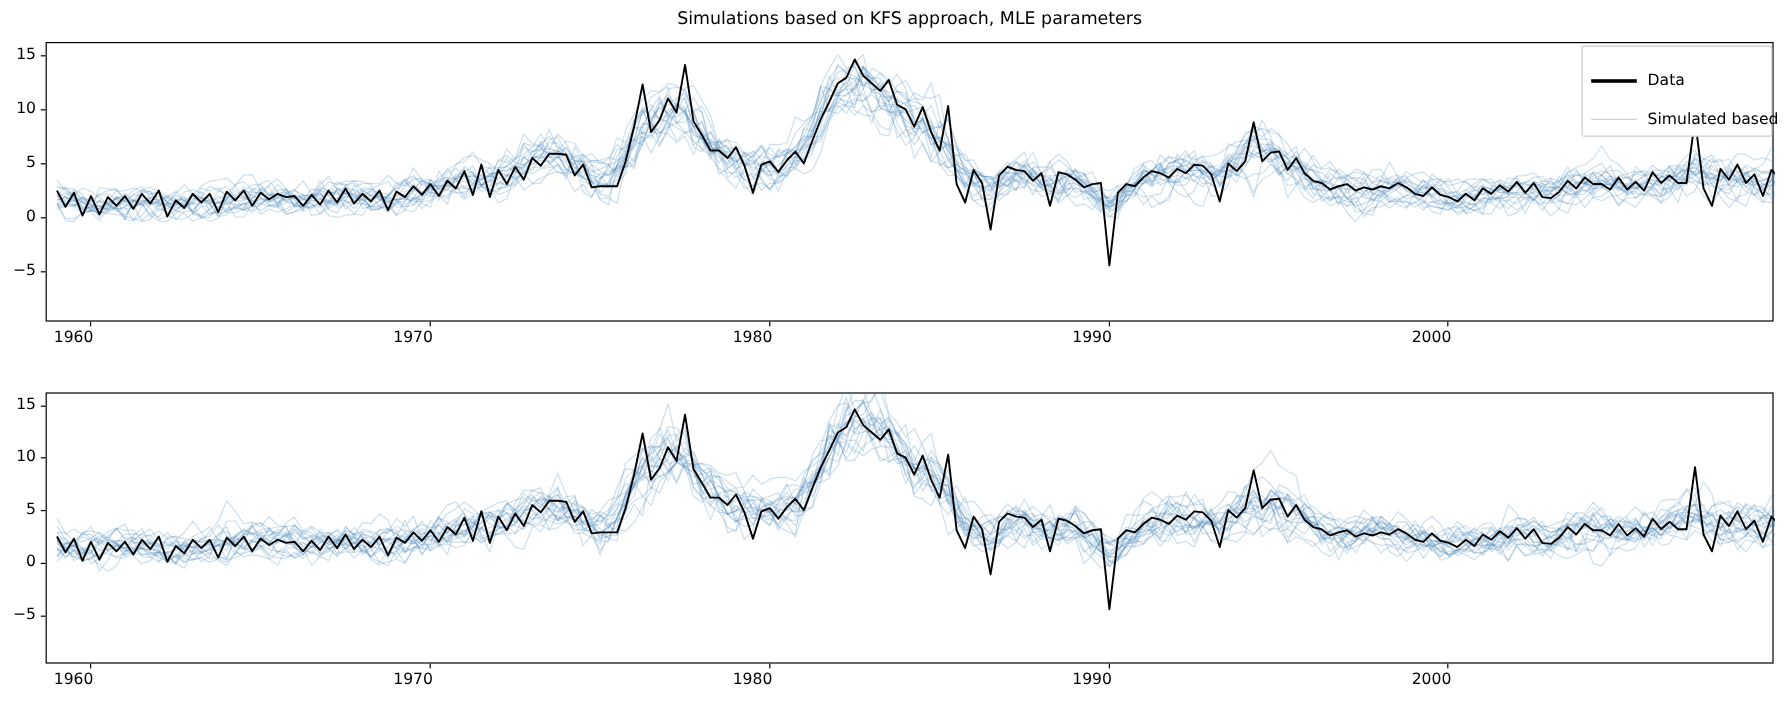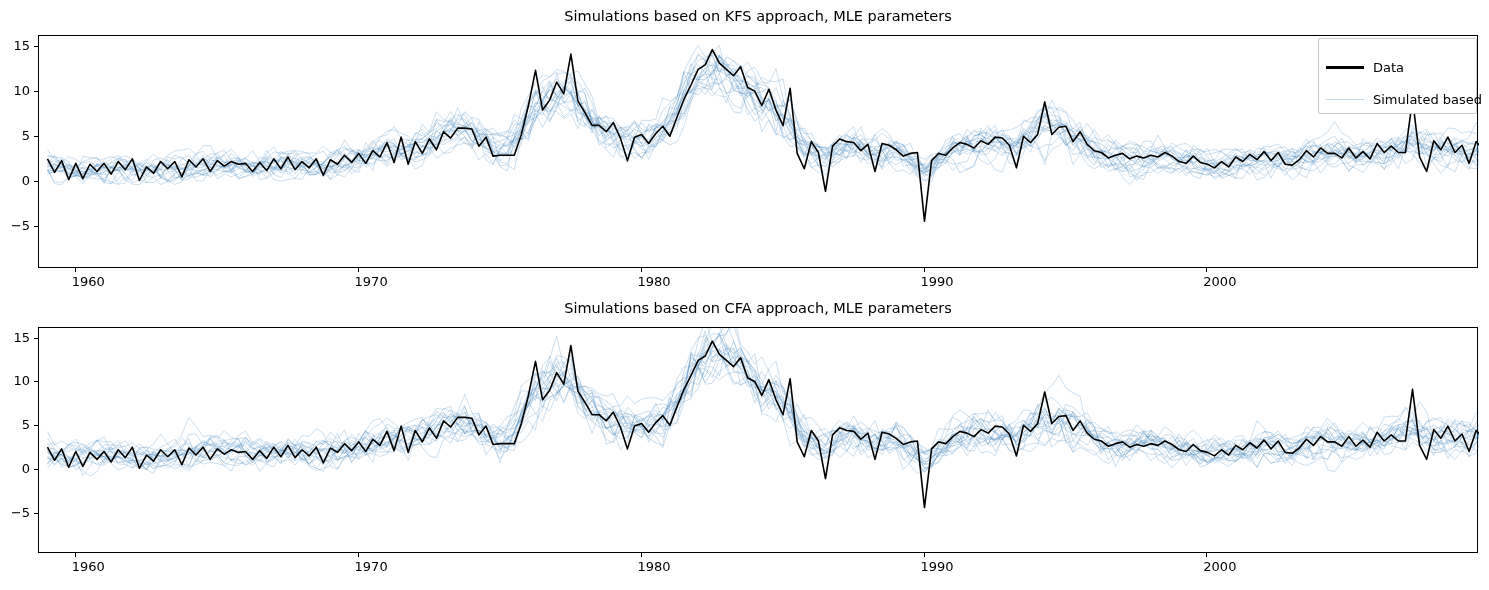--- a/index.html
+++ b/index.html
@@ -2,21 +2,21 @@
 <html><head>
 <meta charset="utf-8">
 <style>
   html,body{margin:0;padding:0;background:#ffffff;}
   body{width:1489px;height:590px;font-family:"DejaVu Sans","Liberation Sans",sans-serif;}
   .figure{position:relative;width:1489px;height:590px;background:#ffffff;overflow:hidden;}
   .subplot{position:absolute;}
   .axes-title{position:absolute;text-align:center;font-size:14.5px;color:#000000;white-space:nowrap;}
   .tick-label{position:absolute;font-size:13px;color:#000000;white-space:nowrap;}
   .ytick-label{text-align:right;}
-  .xtick-label{text-align:right;}
+  .xtick-label{text-align:left;}
   .plot-frame{position:absolute;border:1px solid #000000;box-sizing:border-box;background:transparent;}
   svg{display:block;}
   .legend-box{position:absolute;border:1px solid #cccccc;background:#ffffff;border-radius:2px;
     box-sizing:border-box;padding:5px 8px 5px 7px;}
   .legend-row{display:flex;align-items:center;height:17px;margin-top:15px;}
   .legend-swatch{width:38px;height:12px;position:relative;margin-right:9px;flex:0 0 38px;}
   .legend-swatch i{position:absolute;left:0;right:0;top:50%;display:block;}
   .sw-data i{height:2.4px;margin-top:-1.2px;background:#000000;}
   .sw-sim i{height:1.6px;margin-top:-0.8px;background:#bdd7e9;}
   .legend-label{font-size:13px;color:#000000;white-space:nowrap;line-height:13px;}
@@ -93,21 +93,20 @@
         <span class="legend-swatch sw-sim">
             <i></i>
           </span>
         <span class="legend-label">Simulated based</span>
       </div>
     </div>
   </div>
 
   <div class="subplot" style="left:0;top:295px;width:1489px;height:295px;">
 
-    <div class="axes-title" style="left:38px;top:5px;width:1440px;">Simulations based on CFA approach, MLE parameters</div>
 
     <div class="plot-frame" style="left:38px;top:32px;width:1440px;height:226px;"></div>
 
     <svg id="svg-cfa" width="1440" height="226" style="position:absolute;left:39px;top:33px;">
         <g>
           <polyline points="8.49,110.09 15.56,121.77 22.63,130.81 29.71,139.68 36.78,136.42 43.85,134.54 50.92,128.42 58.00,124.68 65.07,135.62 72.14,123.71 79.21,124.82 86.29,120.86 93.36,130.82 100.43,136.24 107.50,135.90 114.58,126.70 121.65,131.82 128.72,123.83 135.80,122.14 142.87,122.81 149.94,122.46 157.01,125.37 164.09,129.58 171.16,128.90 178.23,126.71 185.30,129.77 192.38,131.76 199.45,132.34 206.52,137.20 213.60,131.10 220.67,120.90 227.74,120.19 234.81,115.50 241.89,123.71 248.96,110.73 256.03,117.61 263.10,116.16 270.18,126.38 277.25,119.96 284.32,123.83 291.39,129.56 298.47,122.07 305.54,112.44 312.61,109.18 319.69,111.84 326.76,109.82 333.83,116.22 340.90,111.44 347.98,105.32 355.05,104.22 362.12,117.25 369.19,132.24 376.27,109.63 383.34,119.20 390.41,127.99 397.49,129.70 404.56,111.08 411.63,109.11 418.70,113.48 425.78,111.91 432.85,105.82 439.92,113.40 446.99,113.76 454.07,114.33 461.14,134.67 468.21,111.90 475.28,104.19 482.36,104.49 489.43,92.40 496.50,102.17 503.58,60.81 510.65,47.17 517.72,45.69 524.79,48.23 531.87,53.13 538.94,49.50 546.01,67.63 553.08,72.43 560.16,84.87 567.23,100.65 574.30,93.14 581.38,99.36 588.45,108.98 595.52,97.29 602.59,98.08 609.67,114.01 616.74,102.33 623.81,109.94 630.88,95.09 637.96,95.22 645.03,74.23 652.10,40.44 659.17,51.74 666.25,18.36 673.32,13.86 680.39,6.97 687.47,20.89 694.54,20.40 701.61,34.64 708.68,32.86 715.76,50.29 722.83,61.88 729.90,65.58 736.97,59.80 744.05,75.41 751.12,91.97 758.19,106.52 765.27,107.32 772.34,110.79 779.41,109.05 786.48,105.63 793.56,117.98 800.63,113.20 807.70,109.86 814.77,96.68 821.85,109.99 828.92,114.05 835.99,120.11 843.06,122.58 850.14,112.55 857.21,114.97 864.28,118.55 871.36,134.36 878.43,121.94 885.50,124.93 892.57,120.02 899.65,100.60 906.72,101.33 913.79,101.18 920.86,98.24 927.94,100.13 935.01,112.89 942.08,124.99 949.16,123.03 956.23,127.95 963.30,110.78 970.37,104.73 977.45,115.19 984.52,106.30 991.59,108.21 998.66,91.48 1005.74,79.38 1012.81,95.83 1019.88,79.94 1026.95,86.59 1034.03,113.03 1041.10,116.86 1048.17,121.42 1055.25,123.52 1062.32,131.93 1069.39,135.63 1076.46,127.97 1083.54,116.52 1090.61,113.04 1097.68,104.29 1104.75,115.63 1111.83,112.02 1118.90,111.85 1125.97,119.53 1133.05,121.75 1140.12,112.09 1147.19,116.90 1154.26,123.30 1161.34,133.00 1168.41,116.79 1175.48,121.13 1182.55,123.84 1189.63,122.36 1196.70,121.42 1203.77,122.06 1210.84,123.40 1217.92,123.93 1224.99,113.06 1232.06,116.63 1239.14,115.83 1246.21,110.08 1253.28,111.89 1260.35,112.29 1267.43,107.60 1274.50,99.55 1281.57,107.93 1288.64,113.05 1295.72,102.30 1302.79,107.18 1309.86,118.73 1316.94,103.11 1324.01,118.17 1331.08,97.98 1338.15,107.46 1345.23,96.21 1352.30,97.97 1359.37,90.07 1366.44,97.13 1373.52,107.70 1380.59,103.21 1387.66,93.68 1394.73,89.97 1401.81,93.52 1408.88,96.61 1415.95,101.27 1423.03,107.43 1430.10,117.28 1437.17,108.34 1444.24,99.90 1451.32,101.07 1458.39,75.30 1465.46,76.91 1472.53,102.54 1479.61,119.47 1486.68,116.34 1493.75,115.98 1500.83,126.06 1507.90,142.09 1514.97,147.79 1522.04,138.15 1529.12,129.62 1536.19,128.88" fill="none" stroke="#3b7fb8" stroke-opacity="0.25" stroke-width="1" stroke-linejoin="round"></polyline>
           <polyline points="8.49,123.74 15.56,132.22 22.63,127.19 29.71,116.09 36.78,114.26 43.85,116.52 50.92,122.31 58.00,112.23 65.07,113.93 72.14,113.62 79.21,122.19 86.29,124.43 93.36,133.28 100.43,135.74 107.50,133.90 114.58,140.32 121.65,138.07 128.72,137.18 135.80,140.43 142.87,137.72 149.94,140.83 157.01,132.24 164.09,124.20 171.16,108.48 178.23,107.66 185.30,112.55 192.38,111.18 199.45,110.54 206.52,109.95 213.60,116.02 220.67,118.81 227.74,133.71 234.81,126.25 241.89,122.49 248.96,121.57 256.03,111.36 263.10,120.12 270.18,119.70 277.25,113.47 284.32,112.75 291.39,117.26 298.47,123.13 305.54,120.84 312.61,126.70 319.69,118.44 326.76,127.51 333.83,113.15 340.90,114.91 347.98,116.88 355.05,102.54 362.12,102.08 369.19,103.78 376.27,107.71 383.34,110.76 390.41,108.70 397.49,99.04 404.56,104.89 411.63,97.31 418.70,113.34 425.78,100.54 432.85,91.16 439.92,85.62 446.99,112.40 454.07,116.60 461.14,101.26 468.21,111.46 475.28,95.88 482.36,83.97 489.43,70.22 496.50,53.32 503.58,65.76 510.65,53.32 517.72,64.88 524.79,57.25 531.87,51.64 538.94,79.28 546.01,86.77 553.08,105.25 560.16,85.67 567.23,100.53 574.30,107.50 581.38,94.85 588.45,95.44 595.52,97.96 602.59,99.17 609.67,90.63 616.74,82.18 623.81,92.82 630.88,73.47 637.96,74.55 645.03,69.39 652.10,51.82 659.17,41.12 666.25,14.01 673.32,5.87 680.39,5.98 687.47,34.26 694.54,29.66 701.61,40.52 708.68,49.32 715.76,55.62 722.83,61.33 729.90,75.50 736.97,77.29 744.05,74.64 751.12,77.20 758.19,99.07 765.27,118.96 772.34,109.52 779.41,119.36 786.48,122.47 793.56,115.38 800.63,107.80 807.70,96.82 814.77,98.86 821.85,106.41 828.92,103.31 835.99,123.79 843.06,109.79 850.14,110.79 857.21,96.13 864.28,119.81 871.36,130.80 878.43,135.79 885.50,144.21 892.57,137.39 899.65,126.64 906.72,127.95 913.79,111.14 920.86,114.34 927.94,121.61 935.01,106.20 942.08,118.10 949.16,115.73 956.23,103.45 963.30,116.83 970.37,115.77 977.45,119.30 984.52,120.87 991.59,92.50 998.66,77.69 1005.74,73.31 1012.81,69.34 1019.88,75.71 1026.95,84.74 1034.03,101.97 1041.10,97.48 1048.17,92.87 1055.25,98.31 1062.32,121.03 1069.39,114.45 1076.46,125.26 1083.54,132.83 1090.61,121.11 1097.68,111.18 1104.75,117.16 1111.83,120.38 1118.90,121.27 1125.97,128.55 1133.05,131.45 1140.12,124.77 1147.19,125.82 1154.26,126.90 1161.34,138.87 1168.41,136.83 1175.48,131.58 1182.55,134.58 1189.63,138.43 1196.70,132.61 1203.77,118.16 1210.84,112.01 1217.92,121.05 1224.99,121.77 1232.06,127.12 1239.14,133.60 1246.21,132.85 1253.28,128.18 1260.35,121.38 1267.43,120.23 1274.50,113.34 1281.57,112.41 1288.64,102.68 1295.72,94.66 1302.79,107.95 1309.86,112.51 1316.94,121.63 1324.01,122.50 1331.08,119.51 1338.15,121.32 1345.23,105.13 1352.30,112.02 1359.37,99.71 1366.44,98.54 1373.52,100.64 1380.59,101.84 1387.66,98.75 1394.73,114.20 1401.81,98.28 1408.88,101.90 1415.95,92.31 1423.03,116.63 1430.10,101.26 1437.17,101.45 1444.24,91.58 1451.32,95.88 1458.39,93.61 1465.46,111.30 1472.53,110.32 1479.61,99.85 1486.68,108.30 1493.75,108.23 1500.83,122.89 1507.90,129.44 1514.97,140.91 1522.04,136.03 1529.12,123.25 1536.19,124.50" fill="none" stroke="#3b7fb8" stroke-opacity="0.25" stroke-width="1" stroke-linejoin="round"></polyline>
           <polyline points="8.49,135.31 15.56,127.46 22.63,126.30 29.71,119.34 36.78,121.80 43.85,124.24 50.92,122.16 58.00,122.94 65.07,122.86 72.14,130.46 79.21,128.24 86.29,136.38 93.36,140.05 100.43,135.73 107.50,141.88 114.58,132.93 121.65,138.31 128.72,136.63 135.80,132.13 142.87,139.29 149.94,143.34 157.01,133.22 164.09,132.65 171.16,123.12 178.23,123.46 185.30,111.55 192.38,121.87 199.45,125.62 206.52,113.47 213.60,121.53 220.67,118.23 227.74,119.66 234.81,119.03 241.89,113.07 248.96,119.74 256.03,117.05 263.10,119.45 270.18,124.72 277.25,113.68 284.32,116.44 291.39,110.25 298.47,115.17 305.54,114.35 312.61,106.36 319.69,114.90 326.76,117.43 333.83,124.15 340.90,113.50 347.98,114.68 355.05,109.09 362.12,108.17 369.19,98.82 376.27,102.85 383.34,95.40 390.41,98.03 397.49,88.50 404.56,84.46 411.63,95.17 418.70,96.01 425.78,104.91 432.85,99.12 439.92,91.97 446.99,95.10 454.07,100.33 461.14,98.44 468.21,101.74 475.28,100.20 482.36,91.52 489.43,77.48 496.50,59.96 503.58,49.74 510.65,44.00 517.72,58.86 524.79,55.78 531.87,53.93 538.94,75.21 546.01,74.23 553.08,67.87 560.16,69.17 567.23,78.74 574.30,83.40 581.38,86.14 588.45,85.43 595.52,89.08 602.59,101.03 609.67,102.25 616.74,94.97 623.81,87.23 630.88,82.94 637.96,73.20 645.03,59.96 652.10,66.51 659.17,38.23 666.25,24.22 673.32,14.25 680.39,25.80 687.47,36.91 694.54,53.82 701.61,56.56 708.68,54.23 715.76,53.96 722.83,43.40 729.90,54.68 736.97,81.98 744.05,76.80 751.12,85.24 758.19,99.36 765.27,113.37 772.34,116.81 779.41,119.38 786.48,124.70 793.56,124.75 800.63,118.52 807.70,108.74 814.77,118.64 821.85,117.45 828.92,129.95 835.99,125.29 843.06,105.55 850.14,110.89 857.21,111.88 864.28,120.34 871.36,116.60 878.43,123.65 885.50,140.49 892.57,139.84 899.65,124.79 906.72,124.53 913.79,108.00 920.86,106.28 927.94,114.20 935.01,118.52 942.08,113.86 949.16,111.50 956.23,111.46 963.30,103.80 970.37,95.82 977.45,117.02 984.52,111.56 991.59,99.92 998.66,98.96 1005.74,98.10 1012.81,90.71 1019.88,83.96 1026.95,101.43 1034.03,120.20 1041.10,111.30 1048.17,103.95 1055.25,108.46 1062.32,118.55 1069.39,113.86 1076.46,127.17 1083.54,128.37 1090.61,123.34 1097.68,111.62 1104.75,108.29 1111.83,108.62 1118.90,118.67 1125.97,114.51 1133.05,123.39 1140.12,122.57 1147.19,115.42 1154.26,118.88 1161.34,118.48 1168.41,116.17 1175.48,106.77 1182.55,113.09 1189.63,121.63 1196.70,118.93 1203.77,131.67 1210.84,126.38 1217.92,139.64 1224.99,126.45 1232.06,135.78 1239.14,131.32 1246.21,123.83 1253.28,116.33 1260.35,112.66 1267.43,123.81 1274.50,110.33 1281.57,111.14 1288.64,100.45 1295.72,112.55 1302.79,108.16 1309.86,114.41 1316.94,109.38 1324.01,114.29 1331.08,118.58 1338.15,114.58 1345.23,126.60 1352.30,124.97 1359.37,113.29 1366.44,114.71 1373.52,100.26 1380.59,107.09 1387.66,113.21 1394.73,120.95 1401.81,123.77 1408.88,121.74 1415.95,118.77 1423.03,118.48 1430.10,121.28 1437.17,109.71 1444.24,109.27 1451.32,97.30 1458.39,86.49 1465.46,97.70 1472.53,101.38 1479.61,94.39 1486.68,102.96 1493.75,107.51 1500.83,125.49 1507.90,139.54 1514.97,146.77 1522.04,137.23 1529.12,131.15 1536.19,123.21" fill="none" stroke="#3b7fb8" stroke-opacity="0.25" stroke-width="1" stroke-linejoin="round"></polyline>
           <polyline points="8.49,122.10 15.56,126.32 22.63,122.75 29.71,128.49 36.78,141.91 43.85,137.29 50.92,131.14 58.00,136.75 65.07,136.98 72.14,132.41 79.21,129.33 86.29,132.94 93.36,132.94 100.43,119.57 107.50,119.04 114.58,136.03 121.65,133.02 128.72,133.50 135.80,129.72 142.87,126.01 149.94,123.98 157.01,128.04 164.09,129.52 171.16,122.14 178.23,126.63 185.30,134.61 192.38,122.19 199.45,118.07 206.52,127.39 213.60,134.69 220.67,127.24 227.74,112.99 234.81,123.35 241.89,121.04 248.96,124.96 256.03,116.87 263.10,128.02 270.18,127.46 277.25,121.71 284.32,120.53 291.39,120.87 298.47,131.98 305.54,128.68 312.61,123.24 319.69,128.88 326.76,118.07 333.83,108.74 340.90,104.53 347.98,99.65 355.05,119.51 362.12,123.36 369.19,120.03 376.27,100.35 383.34,92.01 390.41,88.79 397.49,86.49 404.56,94.25 411.63,93.61 418.70,86.71 425.78,105.84 432.85,90.74 439.92,91.85 446.99,108.50 454.07,107.61 461.14,105.21 468.21,111.25 475.28,103.71 482.36,84.91 489.43,69.29 496.50,63.36 503.58,37.26 510.65,30.25 517.72,8.41 524.79,40.27 531.87,30.56 538.94,59.36 546.01,63.29 553.08,70.06 560.16,69.03 567.23,90.04 574.30,90.08 581.38,82.00 588.45,96.97 595.52,102.78 602.59,105.39 609.67,98.86 616.74,105.20 623.81,105.63 630.88,82.43 637.96,81.11 645.03,43.25 652.10,22.55 659.17,9.68 666.25,7.68 673.32,18.20 680.39,21.36 687.47,15.51 694.54,26.20 701.61,33.27 708.68,52.31 715.76,75.00 722.83,59.53 729.90,57.27 736.97,53.26 744.05,59.00 751.12,70.21 758.19,87.10 765.27,113.55 772.34,113.37 779.41,127.18 786.48,125.22 793.56,118.09 800.63,110.79 807.70,115.12 814.77,109.02 821.85,108.16 828.92,118.43 835.99,109.10 843.06,112.10 850.14,107.05 857.21,107.39 864.28,115.38 871.36,114.65 878.43,128.70 885.50,133.27 892.57,125.32 899.65,120.13 906.72,127.75 913.79,125.18 920.86,118.78 927.94,112.84 935.01,108.87 942.08,115.90 949.16,109.08 956.23,113.00 963.30,106.86 970.37,107.32 977.45,114.28 984.52,104.19 991.59,99.00 998.66,111.95 1005.74,116.65 1012.81,109.98 1019.88,113.98 1026.95,106.26 1034.03,124.61 1041.10,119.35 1048.17,122.86 1055.25,127.48 1062.32,121.48 1069.39,119.99 1076.46,138.71 1083.54,124.22 1090.61,121.94 1097.68,118.90 1104.75,124.24 1111.83,126.50 1118.90,125.64 1125.97,131.25 1133.05,140.04 1140.12,132.06 1147.19,126.83 1154.26,126.72 1161.34,136.42 1168.41,123.42 1175.48,115.29 1182.55,116.34 1189.63,118.17 1196.70,122.54 1203.77,124.38 1210.84,129.17 1217.92,119.34 1224.99,127.80 1232.06,134.64 1239.14,134.29 1246.21,121.80 1253.28,119.21 1260.35,125.46 1267.43,108.04 1274.50,109.07 1281.57,105.27 1288.64,115.22 1295.72,119.40 1302.79,134.68 1309.86,127.67 1316.94,124.77 1324.01,112.69 1331.08,115.10 1338.15,111.88 1345.23,118.57 1352.30,101.39 1359.37,100.39 1366.44,108.74 1373.52,111.28 1380.59,114.48 1387.66,114.24 1394.73,103.84 1401.81,108.42 1408.88,111.99 1415.95,114.20 1423.03,104.76 1430.10,103.02 1437.17,98.40 1444.24,94.41 1451.32,83.90 1458.39,80.37 1465.46,81.18 1472.53,98.24 1479.61,107.54 1486.68,107.24 1493.75,119.86 1500.83,129.86 1507.90,129.75 1514.97,142.04 1522.04,137.91 1529.12,134.39 1536.19,127.20" fill="none" stroke="#3b7fb8" stroke-opacity="0.25" stroke-width="1" stroke-linejoin="round"></polyline>
           <polyline points="8.49,127.89 15.56,136.67 22.63,130.35 29.71,134.74 36.78,124.08 43.85,118.39 50.92,121.91 58.00,124.96 65.07,134.80 72.14,130.86 79.21,128.13 86.29,131.16 93.36,129.19 100.43,125.57 107.50,127.43 114.58,125.49 121.65,134.05 128.72,127.09 135.80,125.85 142.87,125.72 149.94,126.06 157.01,124.39 164.09,128.34 171.16,133.03 178.23,127.74 185.30,123.96 192.38,122.69 199.45,122.37 206.52,128.43 213.60,124.67 220.67,127.83 227.74,127.74 234.81,124.10 241.89,121.02 248.96,114.35 256.03,116.57 263.10,114.97 270.18,115.49 277.25,128.02 284.32,137.45 291.39,122.54 298.47,117.22 305.54,118.58 312.61,134.82 319.69,122.00 326.76,124.14 333.83,134.27 340.90,108.45 347.98,95.90 355.05,100.15 362.12,100.79 369.19,101.65 376.27,104.69 383.34,99.14 390.41,101.85 397.49,92.76 404.56,80.27 411.63,83.36 418.70,92.13 425.78,78.67 432.85,94.82 439.92,99.61 446.99,99.12 454.07,107.43 461.14,120.91 468.21,118.38 475.28,118.02 482.36,90.28 489.43,76.21 496.50,68.10 503.58,64.28 510.65,69.54 517.72,66.15 524.79,44.48 531.87,57.95 538.94,58.95 546.01,58.11 553.08,60.08 560.16,65.89 567.23,68.10 574.30,65.71 581.38,81.64 588.45,86.03 595.52,87.10 602.59,89.41 609.67,98.34 616.74,90.88 623.81,101.95 630.88,101.02 637.96,77.03 645.03,66.87 652.10,62.72 659.17,36.39 666.25,56.24 673.32,55.26 680.39,43.57 687.47,38.95 694.54,34.95 701.61,38.08 708.68,38.68 715.76,43.25 722.83,62.82 729.90,61.81 736.97,47.35 744.05,58.99 751.12,75.83 758.19,106.50 765.27,115.03 772.34,127.15 779.41,124.84 786.48,131.16 793.56,125.81 800.63,112.37 807.70,106.09 814.77,99.47 821.85,110.84 828.92,109.53 835.99,116.83 843.06,122.25 850.14,118.95 857.21,113.52 864.28,116.48 871.36,118.36 878.43,129.05 885.50,139.85 892.57,136.48 899.65,134.20 906.72,120.54 913.79,109.59 920.86,111.54 927.94,90.45 935.01,84.99 942.08,92.38 949.16,93.61 956.23,104.81 963.30,111.47 970.37,96.70 977.45,92.38 984.52,81.75 991.59,82.62 998.66,97.68 1005.74,82.96 1012.81,85.09 1019.88,91.70 1026.95,112.58 1034.03,123.82 1041.10,109.39 1048.17,95.34 1055.25,94.21 1062.32,100.21 1069.39,104.06 1076.46,106.03 1083.54,119.30 1090.61,108.13 1097.68,96.84 1104.75,103.92 1111.83,113.33 1118.90,107.81 1125.97,118.57 1133.05,118.99 1140.12,126.98 1147.19,126.07 1154.26,129.15 1161.34,123.40 1168.41,128.18 1175.48,118.41 1182.55,125.85 1189.63,120.09 1196.70,127.74 1203.77,129.58 1210.84,120.84 1217.92,120.08 1224.99,118.19 1232.06,115.76 1239.14,124.04 1246.21,123.05 1253.28,128.22 1260.35,113.26 1267.43,109.63 1274.50,110.18 1281.57,102.17 1288.64,95.21 1295.72,102.36 1302.79,113.60 1309.86,123.71 1316.94,118.26 1324.01,121.40 1331.08,116.31 1338.15,104.97 1345.23,108.51 1352.30,111.98 1359.37,107.99 1366.44,99.69 1373.52,92.78 1380.59,92.68 1387.66,107.91 1394.73,122.37 1401.81,120.68 1408.88,124.89 1415.95,131.59 1423.03,122.38 1430.10,127.90 1437.17,125.15 1444.24,127.22 1451.32,130.01 1458.39,101.19 1465.46,102.53 1472.53,104.59 1479.61,122.27 1486.68,116.79 1493.75,126.04 1500.83,137.03 1507.90,137.68 1514.97,149.91 1522.04,147.51 1529.12,138.64 1536.19,132.53" fill="none" stroke="#3b7fb8" stroke-opacity="0.25" stroke-width="1" stroke-linejoin="round"></polyline>

